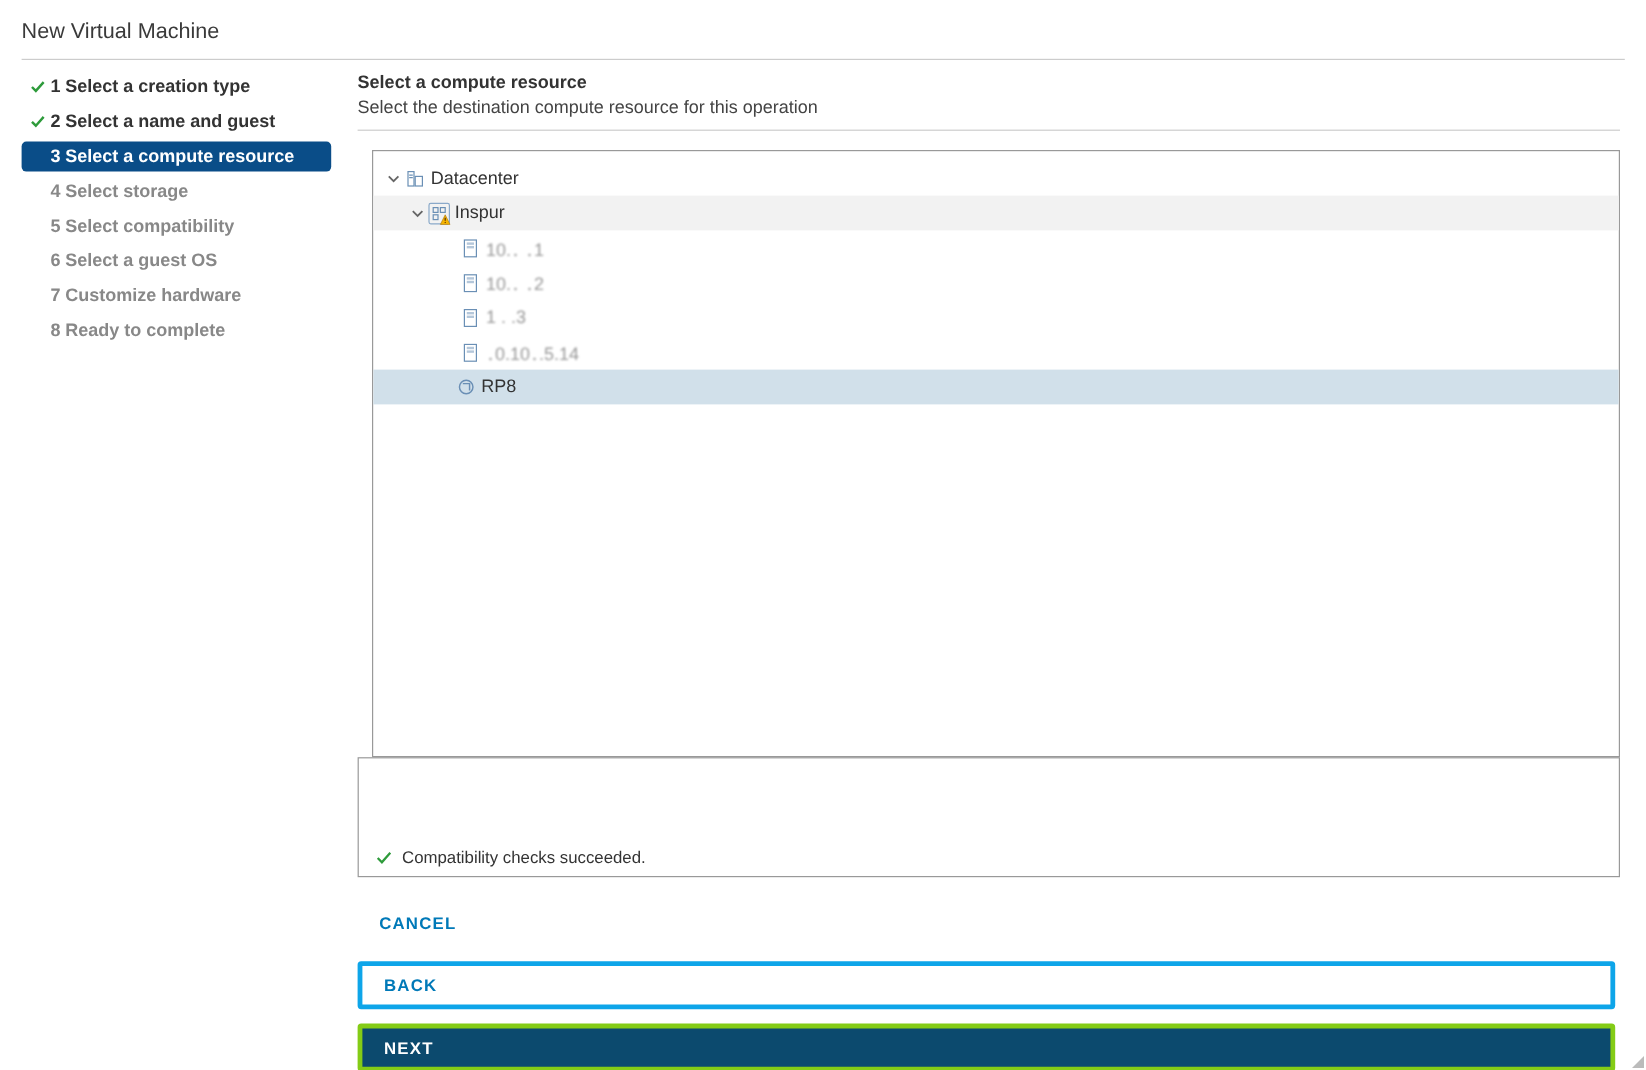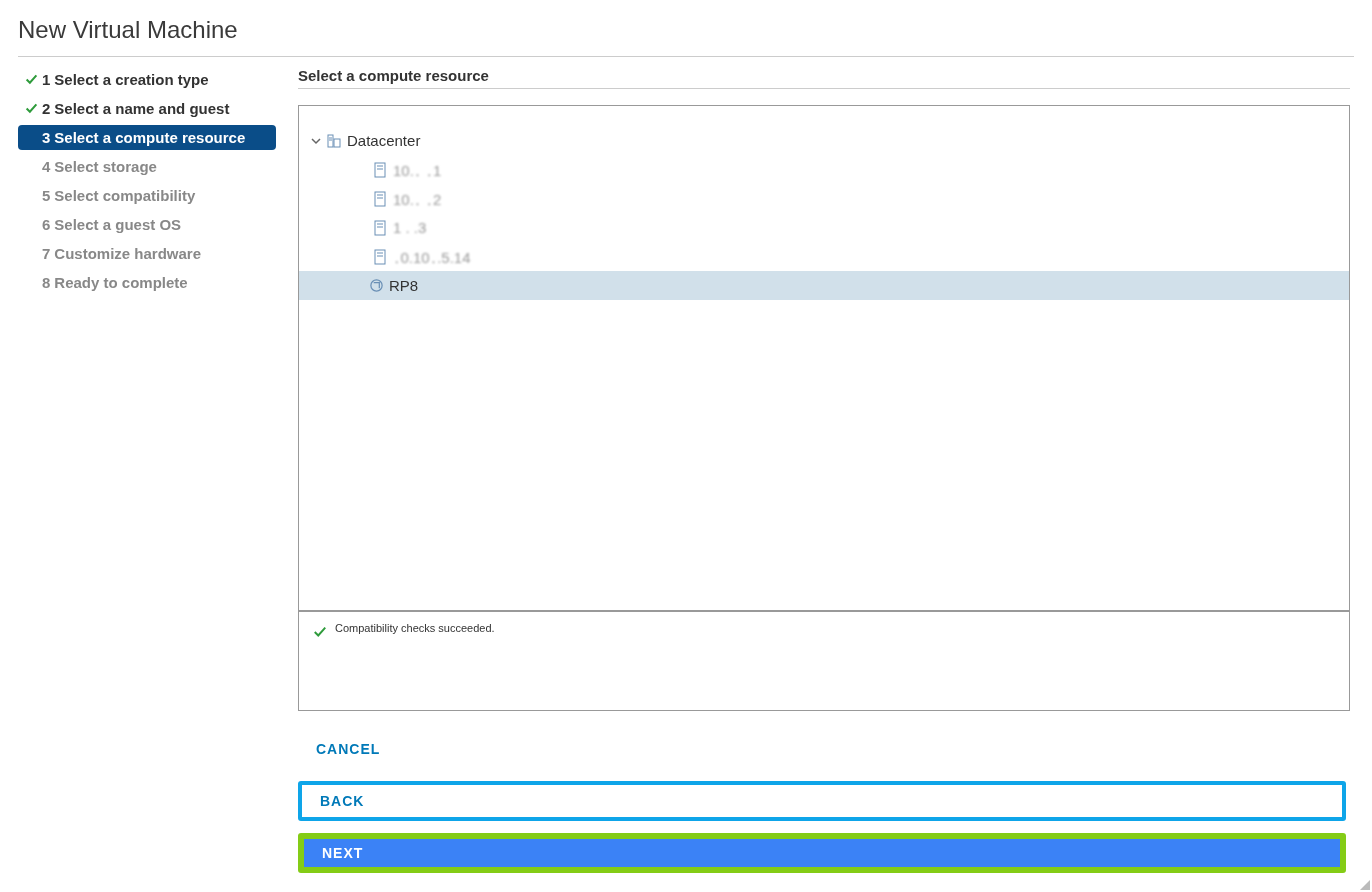--- a/index.html
+++ b/index.html
@@ -1,49 +1,49 @@
 <!DOCTYPE html>
 <html><head>
 <meta charset="utf-8">
 <style>
   * { box-sizing: border-box; margin: 0; padding: 0; }
   html, body { width: 1372px; height: 892px; font-family: -apple-system, BlinkMacSystemFont, "Segoe UI", Arial, sans-serif; color: #333; background: #fff; }
   .dialog { padding: 16px 18px 10px 18px; }
-  .title { font-size: 24px; font-weight: 400; color: #3a3a3a; padding-bottom: 12px; }
+  .title { font-size: 18px; font-weight: 400; color: #3a3a3a; padding-bottom: 12px; }
   .hr { border: none; border-top: 1px solid #ccc; margin-bottom: 10px; }
   .body { display: flex; gap: 22px; }
   .sidebar { width: 258px; flex-shrink: 0; }
   .step { display: flex; align-items: center; font-size: 15px; font-weight: 600; padding: 4px 10px 4px 4px; margin-bottom: 4px; border-radius: 4px; cursor: pointer; }
   .step .chk { width: 18px; display: inline-flex; justify-content: center; margin-right: 2px; }
   .step.done { color: #333; }
   .step.active { background: #0a4d88; color: #fff; }
   .step.pending { color: #888; }
   .step .num { margin-right: 4px; }
   .main { flex: 1; padding-right: 4px; }
   .section-title { font-size: 15px; font-weight: 700; margin-bottom: 4px; }
   .section-sub { font-size: 15px; color: #444; margin-bottom: 10px; }
   .hr2 { border: none; border-top: 1px solid #ccc; margin-bottom: 16px; }
-  .tree-box { border: 1px solid #999; height: 506px; overflow: auto; padding-top: 20px; }
+  .tree-box { border: 1px solid #999; height: 506px; overflow: auto; padding-top: 8px; margin-left: 12px; }
   .tree-row { display: flex; align-items: center; height: 29px; font-size: 15px; cursor: pointer; }
   .tree-row.bg-grey { background: #f2f2f2; }
   .tree-row.selected { background: #d1e0ea; }
   .caret { width: 14px; display: inline-flex; justify-content: center; color: #666; font-size: 12px; }
   .ticon { width: 18px; height: 18px; display: inline-flex; align-items: center; justify-content: center; margin: 0 4px 0 2px; }
   .row-label { }
   .lvl0 { padding-left: 10px; }
   .lvl1 { padding-left: 30px; }
   .lvl2 { padding-left: 70px; }
   .rp-item .sel-wrap { display:flex; align-items:center; border-radius:4px; padding:0 4px 0 0; }
   .compat-label { font-size: 15px; margin: 18px 0 8px 0; }
-  .compat-box { border: 1px solid #999; height: 100px; padding: 10px 14px 8px 14px; font-size: 11px; display:flex; align-items:flex-start; gap:8px; }
+  .compat-box { border: 1px solid #999; height: 100px; padding: 10px 14px 8px 14px; font-size: 14px; display:flex; align-items:flex-end; gap:8px; }
   .footer { display: flex; justify-content: flex-end; gap: 12px; margin-top: 18px; padding-right: 4px; flex-direction: column; }
   .btn { height: 40px; padding: 0 18px; font-size: 14px; font-weight: 700; letter-spacing: 1px; border-radius: 3px; cursor: pointer; display:inline-flex; align-items:center; }
   .btn.txt { border: none; background: transparent; color: #0079b8; }
   .btn.sec { border: 4px solid #0ea5e9; background: #fff; color: #0079b8; }
-  .btn.pri { border: 6px solid #84cc16; background: #3b82f6; color: #fff; }
+  .btn.pri { border: 4px solid #84cc16; background: #0c4a6e; color: #fff; }
   .resize-handle { position:absolute; right:2px; bottom:2px; width:0;height:0; border-style:solid; border-width:0 0 10px 10px; border-color: transparent transparent #bbb transparent; }
   svg { display:block; }
   .blur { filter: blur(1px); color:#999; }
 </style>
 </head>
 <body>
 
 <div class="dialog">
   <div class="title">New Virtual Machine</div>
   <hr class="hr">
@@ -96,38 +96,59 @@
       </div>
       <div class="step pending">
         <span class="chk"></span>
         <span class="num">8</span>
         <span>Ready to complete</span>
       </div>
     </div>
 
     <div class="main">
       <div class="section-title">Select a compute resource</div>
+      <div class="section-sub">Select the destination compute resource for this operation</div>
       <hr class="hr2">
 
       <div class="tree-box">
         <div class="tree-row lvl0">
           <span class="caret">
             <svg width="10" height="10" viewBox="0 0 10 10">
                 <path d="M1 3 L5 7 L9 3" stroke="#666" stroke-width="1.5" fill="none"></path>
               </svg>
           </span>
           <span class="ticon">
             <svg width="16" height="16" viewBox="0 0 16 16">
                 <rect x="2" y="2" width="5" height="12" fill="none" stroke="#6a8fb5" stroke-width="1"></rect>
                 <rect x="8" y="6" width="6" height="8" fill="none" stroke="#6a8fb5" stroke-width="1"></rect>
                 <line x1="3" y1="5" x2="6" y2="5" stroke="#6a8fb5"></line>
                 <line x1="3" y1="7" x2="6" y2="7" stroke="#6a8fb5"></line>
               </svg>
           </span>
           <span class="row-label">Datacenter</span>
+        </div>
+        <div class="tree-row lvl1 bg-grey">
+          <span class="caret">
+            <svg width="10" height="10" viewBox="0 0 10 10">
+                <path d="M1 3 L5 7 L9 3" stroke="#666" stroke-width="1.5" fill="none"></path>
+              </svg>
+          </span>
+          <span class="ticon" style="position:relative;border:1px solid #8aa9c9;border-radius:2px;">
+            <svg width="16" height="16" viewBox="0 0 16 16">
+                <rect x="3" y="3" width="4" height="4" fill="none" stroke="#6a8fb5"></rect>
+                <rect x="9" y="3" width="4" height="4" fill="none" stroke="#6a8fb5"></rect>
+                <rect x="3" y="9" width="4" height="4" fill="none" stroke="#6a8fb5"></rect>
+              </svg>
+            <svg style="position:absolute;right:-2px;bottom:-2px;" width="10" height="10" viewBox="0 0 10 10">
+                <path d="M5 1 L9 9 L1 9 Z" fill="#f7b500" stroke="#a67000" stroke-width="0.5"></path>
+                <line x1="5" y1="3.5" x2="5" y2="6" stroke="#5a3000" stroke-width="1"></line>
+                <circle cx="5" cy="7.3" r="0.6" fill="#5a3000"></circle>
+              </svg>
+          </span>
+          <span class="row-label">Inspur</span>
         </div>
 
         <div class="tree-row lvl2">
           <span class="ticon">
             <svg width="14" height="16" viewBox="0 0 14 16">
                 <rect x="2" y="1" width="10" height="14" fill="none" stroke="#6a8fb5" stroke-width="1"></rect>
                 <rect x="4" y="3" width="6" height="2" fill="#6a8fb5" opacity="0.5"></rect>
                 <rect x="4" y="6" width="6" height="2" fill="#6a8fb5" opacity="0.5"></rect>
               </svg>
           </span>

